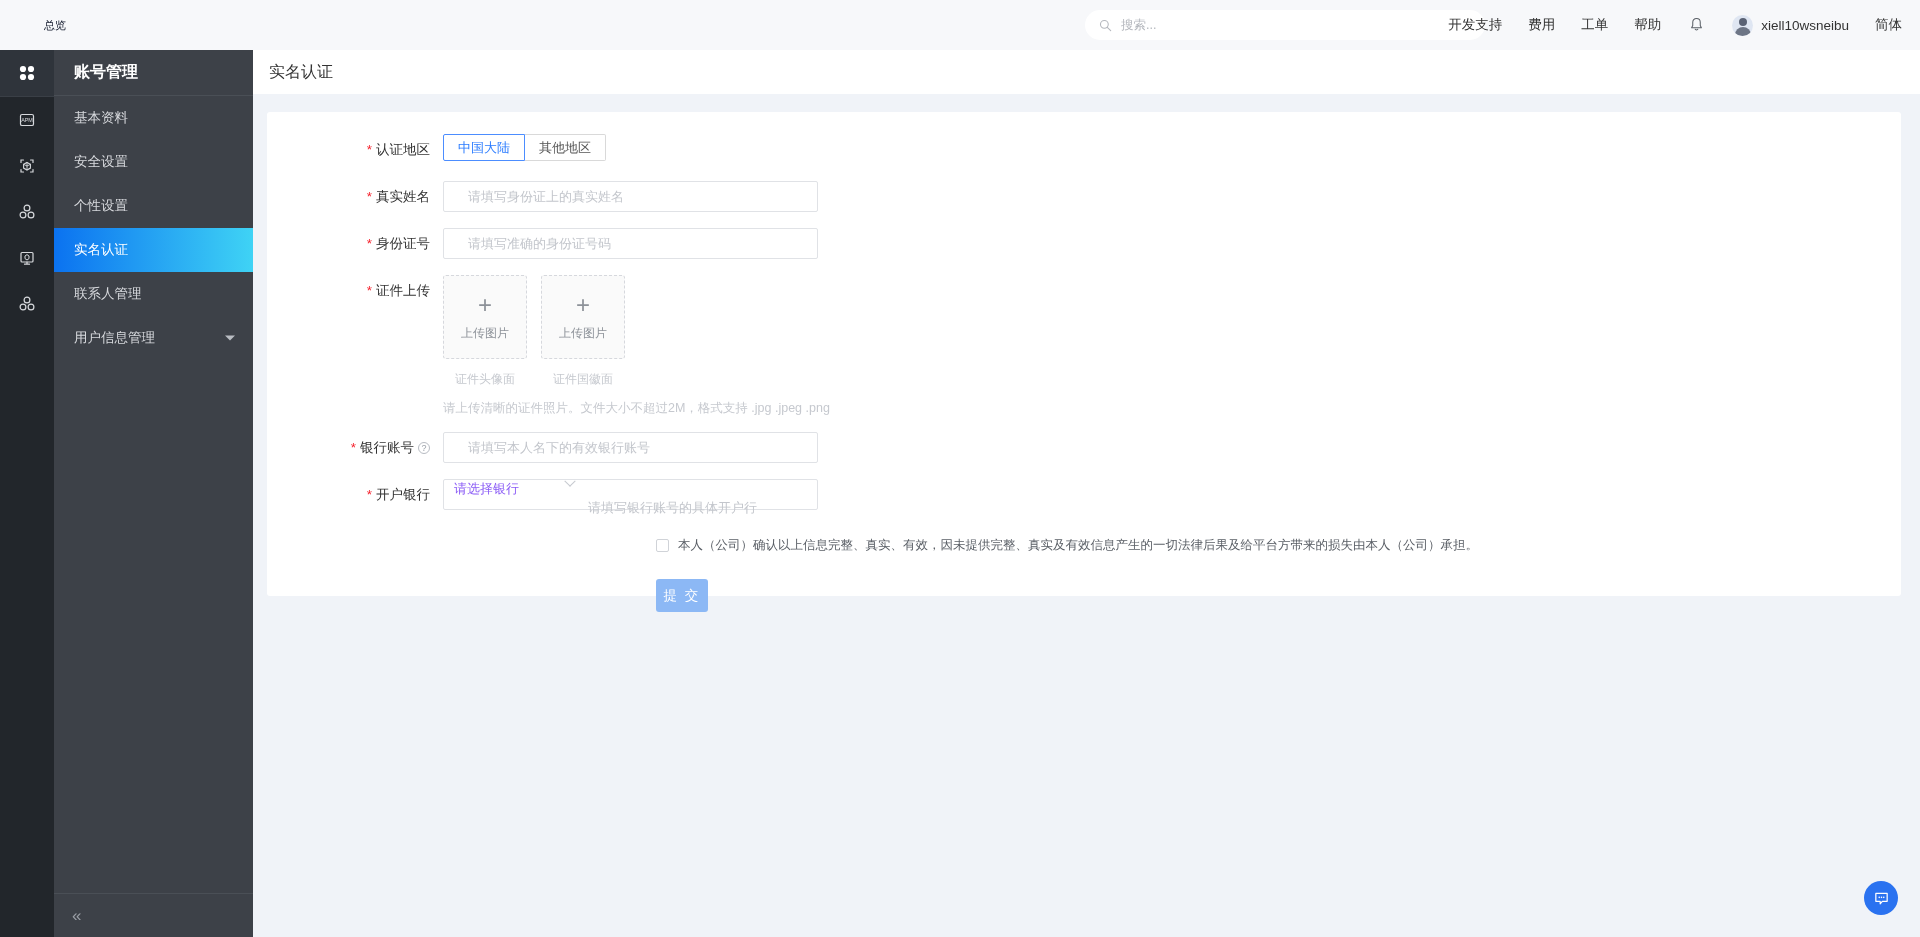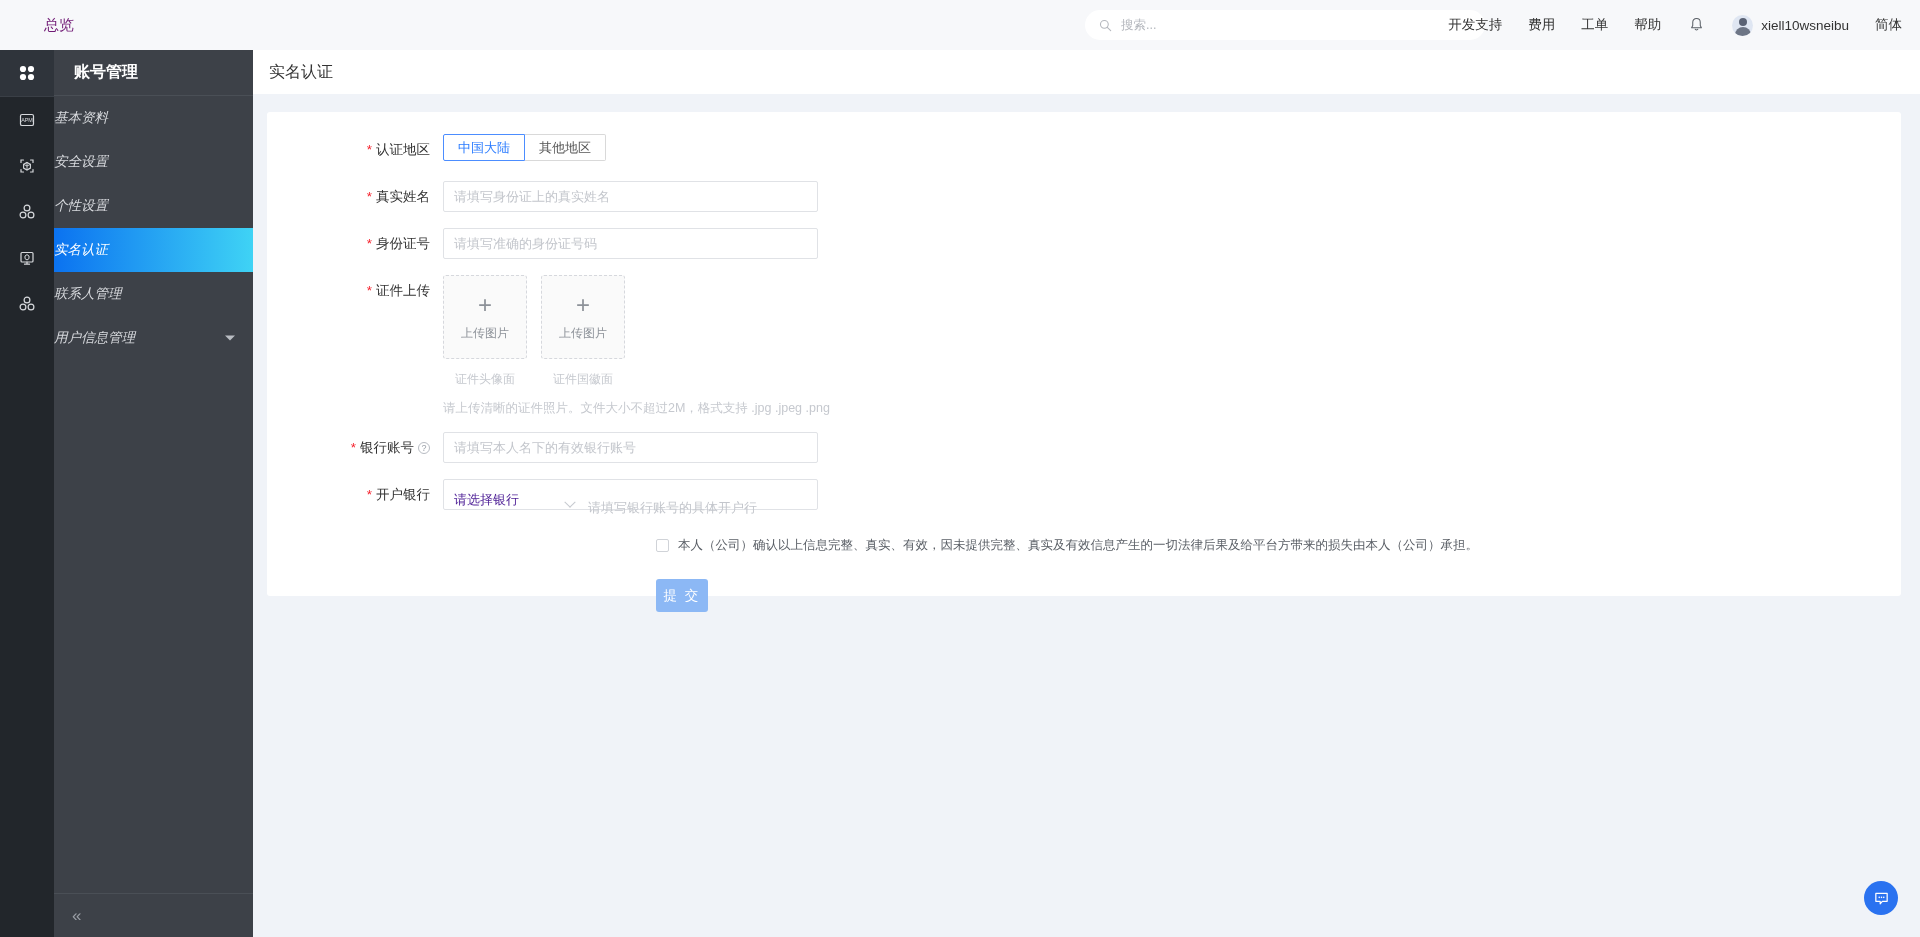--- a/index.html
+++ b/index.html
@@ -22,21 +22,21 @@
   .logo-wrap {
     width: 150px; height: 50px;
     display: flex; align-items: center; justify-content: center;
     padding-left: 42px;
   }
   .logo-svg { display: block; }
   .logo-top { font-size: 17px; letter-spacing: 3px; color: #2b6fd6; font-weight: bold; }
   .logo-bot { font-size: 10.5px; letter-spacing: .5px; color: #2b6fd6; font-weight: bold; }
   .logo-texts { display: flex; flex-direction: column; line-height: 1.05; margin-left: 5px; }
   .nav-overview {
-    margin-left: 44px; font-size: 15px; color: #701a75;
+    margin-left: 44px; font-size: 11px; color: #0f172a;
     cursor: pointer;
   }
   .search-box {
     position: absolute; left: 1085px; top: 10px;
     width: 400px; height: 30px;
     background: #fff; border-radius: 15px;
     display: flex; align-items: center;
     padding: 0 14px;
   }
   .search-box svg { flex: 0 0 auto; }
@@ -101,24 +101,23 @@
     z-index: 18;
   }
   .sb-title {
     height: 46px; display: flex; align-items: center;
     padding-left: 20px;
     font-size: 16px; color: #fff; font-weight: bold;
     border-bottom: 1px solid #4a4f56;
   }
   .sb-item {
     height: 44px; display: flex; align-items: center;
-    padding-right: 16px;
+    padding-left: 20px; padding-right: 16px;
     font-size: 13.5px; color: #d8dade; cursor: pointer;
     position: relative;
-    font-style: italic;
   }
   .sb-item.active {
     background: linear-gradient(90deg, #0b72f0 0%, #3fd3f5 100%);
     color: #ffffff;
   }
   .sb-item .caret {
     position: absolute; right: 18px; top: 50%;
     transform: translateY(-50%);
     width: 0; height: 0;
     border-left: 5px solid transparent;
@@ -184,21 +183,21 @@
   .radio-btn:last-child { border-radius: 0 2px 2px 0; border-left: none; }
   .radio-btn.sel {
     color: #2b7cff; border-color: #4c8dff; background: #fff;
     position: relative; z-index: 2;
   }
 
   .inp {
     width: 375px; height: 31px;
     border: 1px solid #e0e2e6; border-radius: 2px;
     background: #fff; outline: none;
-    padding: 0 10px; font-size: 13px; color: #333;
+    padding: 0 24px; font-size: 13px; color: #333;
     font-family: "Liberation Sans", "DejaVu Sans", sans-serif;
   }
   .inp::placeholder { color: #c3c6cc; }
 
   .row-gap { height: 15px; }
 
   
   .upload-wrap { display: flex; gap: 14px; }
   .upload-col { display: flex; flex-direction: column; align-items: center; }
   .upload-box {
@@ -218,23 +217,23 @@
   .up-hint {
     font-size: 12.5px; color: #c6c9cf; margin-top: 12px;
   }
 
   .bank-wrap {
     display: flex; align-items: center;
     width: 375px; height: 31px;
     border: 1px solid #e0e2e6; border-radius: 2px; background: #fff;
   }
   .bank-sel {
-    width: 140px; height: 29px; display: flex; align-items: flex-end;
+    width: 140px; height: 29px; display: flex; align-items: flex-start;
     justify-content: space-between; padding: 0 10px;
-    font-size: 13px; color: #4c1d95; cursor: pointer;
+    font-size: 13px; color: #8b5cf6; cursor: pointer;
   }
   .bank-sel .chev {
     width: 8px; height: 8px; border-right: 1.4px solid #c6c9cf;
     border-bottom: 1.4px solid #c6c9cf; transform: rotate(45deg) translate(-2px,-2px);
   }
   .bank-inp {
     flex: 1 1 auto; height: 29px; border: none; outline: none;
     font-size: 13px; color: #333; background: transparent;
     padding: 0 4px;
     font-family: "Liberation Sans", "DejaVu Sans", sans-serif;

